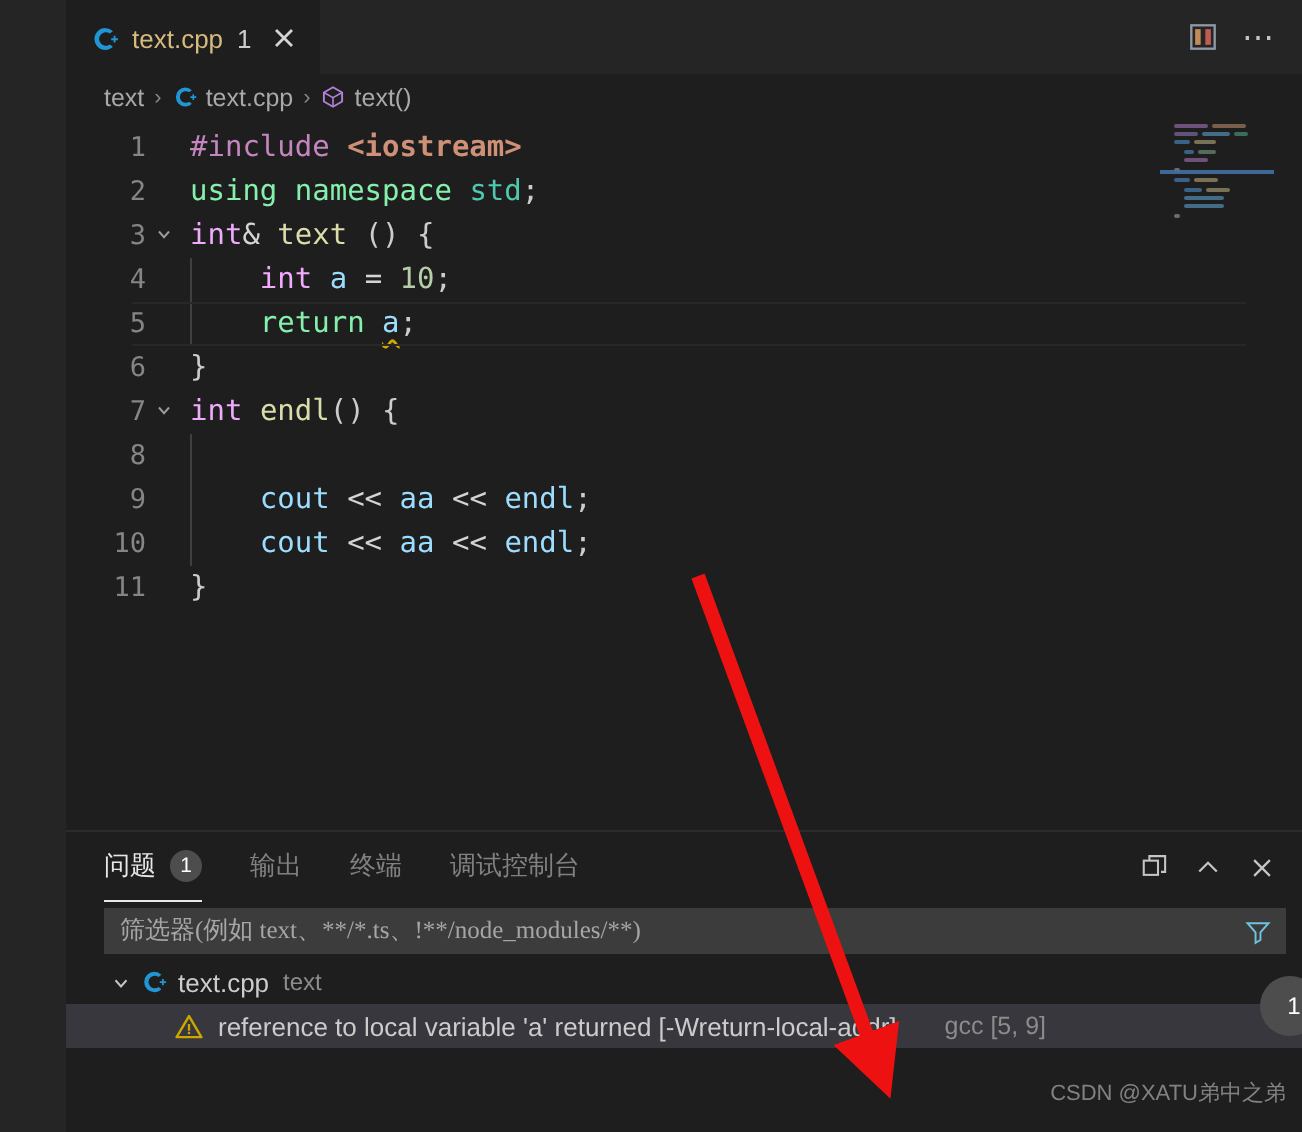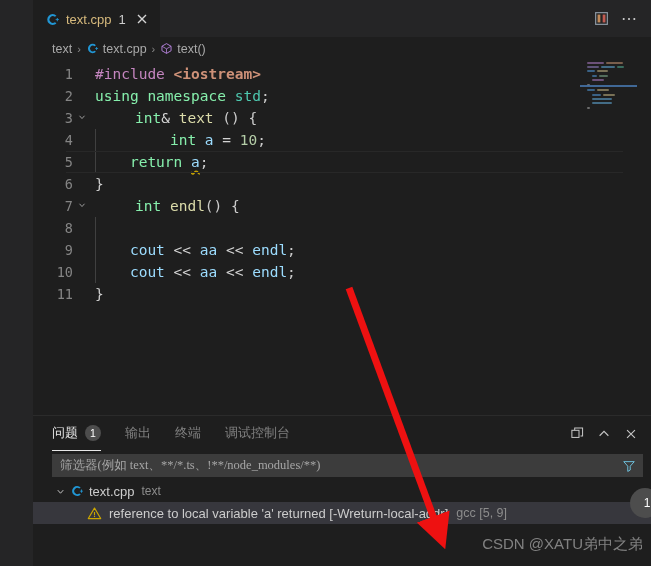--- a/index.html
+++ b/index.html
@@ -178,21 +178,21 @@
     position: absolute;
     left: 62px;
     width: 1px;
     background: #404040;
   }
   
   .t-pre   { color: #c586c0; }
   .t-inc   { color: #ce9178; font-weight: bold; }
   .t-kw    { color: #86efac; }
   .t-type  { color: #4ec9b0; }
-  .t-blue  { color: #86efac; margin-left: 40px; }
+  .t-blue  { color: #f0abfc; }
   .t-fn    { color: #dcdcaa; }
   .t-var   { color: #9cdcfe; }
   .t-num   { color: #b5cea8; }
   .t-punc  { color: #cccccc; }
   .t-op    { color: #d4d4d4; }
   .squiggle {
     text-decoration: underline wavy #cca700;
     text-underline-offset: 3px;
   }
   
@@ -343,21 +343,21 @@
   }
   .warn-text {
     color: #cccccc;
     font-size: 13px;
     margin-left: 7px;
     white-space: nowrap;
   }
   .warn-src {
     color: #8c8c8c;
     font-size: 12.5px;
-    margin-left: 8px;
+    margin-left: 24px;
     white-space: nowrap;
   }
   .corner-badge {
     position: absolute;
     right: -9px;
     top: 8px;
     width: 30px;
     height: 30px;
     border-radius: 50%;
     background: #4d4d4d;
@@ -375,21 +375,21 @@
     left: 0; top: 0;
     width: 651px; height: 566px;
     pointer-events: none;
     z-index: 40;
   }
   
   .watermark {
     position: absolute;
     right: 8px;
     bottom: 12px;
-    font-size: 15px;
+    font-size: 11px;
     color: rgba(190,190,190,.62);
     font-family: "Liberation Sans", sans-serif;
     z-index: 45;
     white-space: nowrap;
   }
 </style>
 </head>
 <body>
 
 <div id="app">

